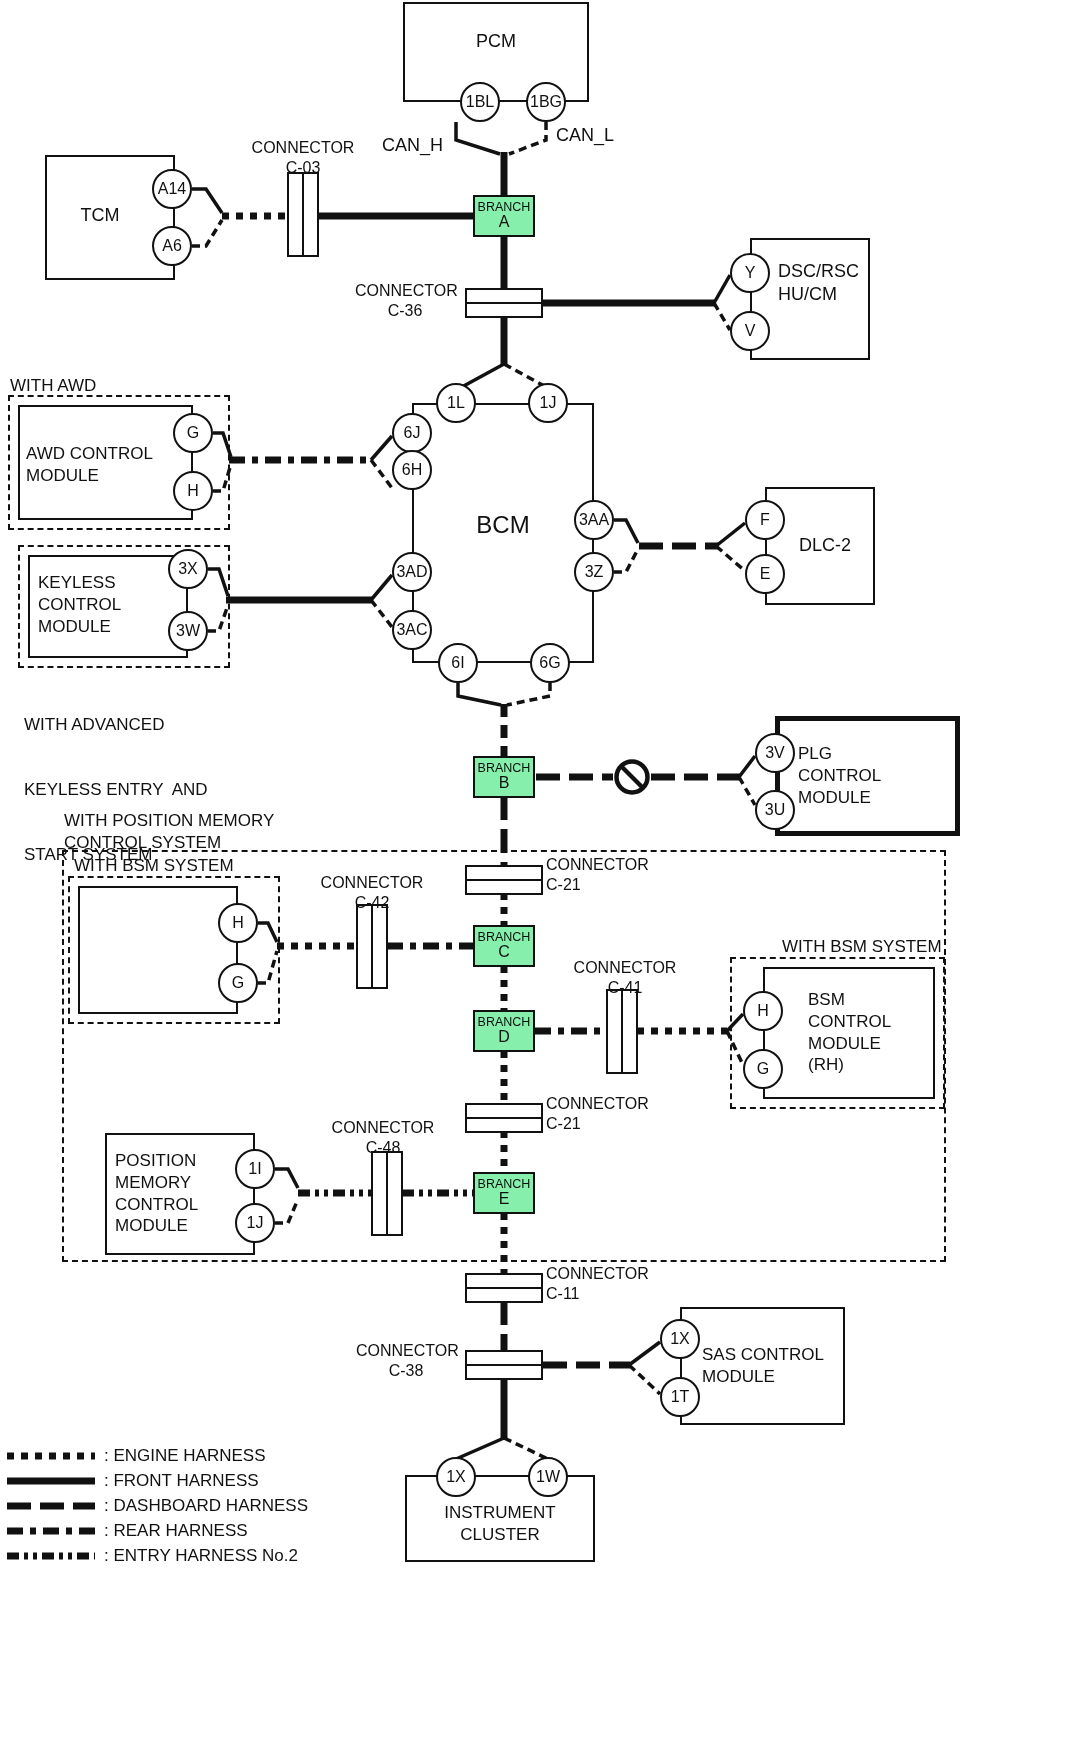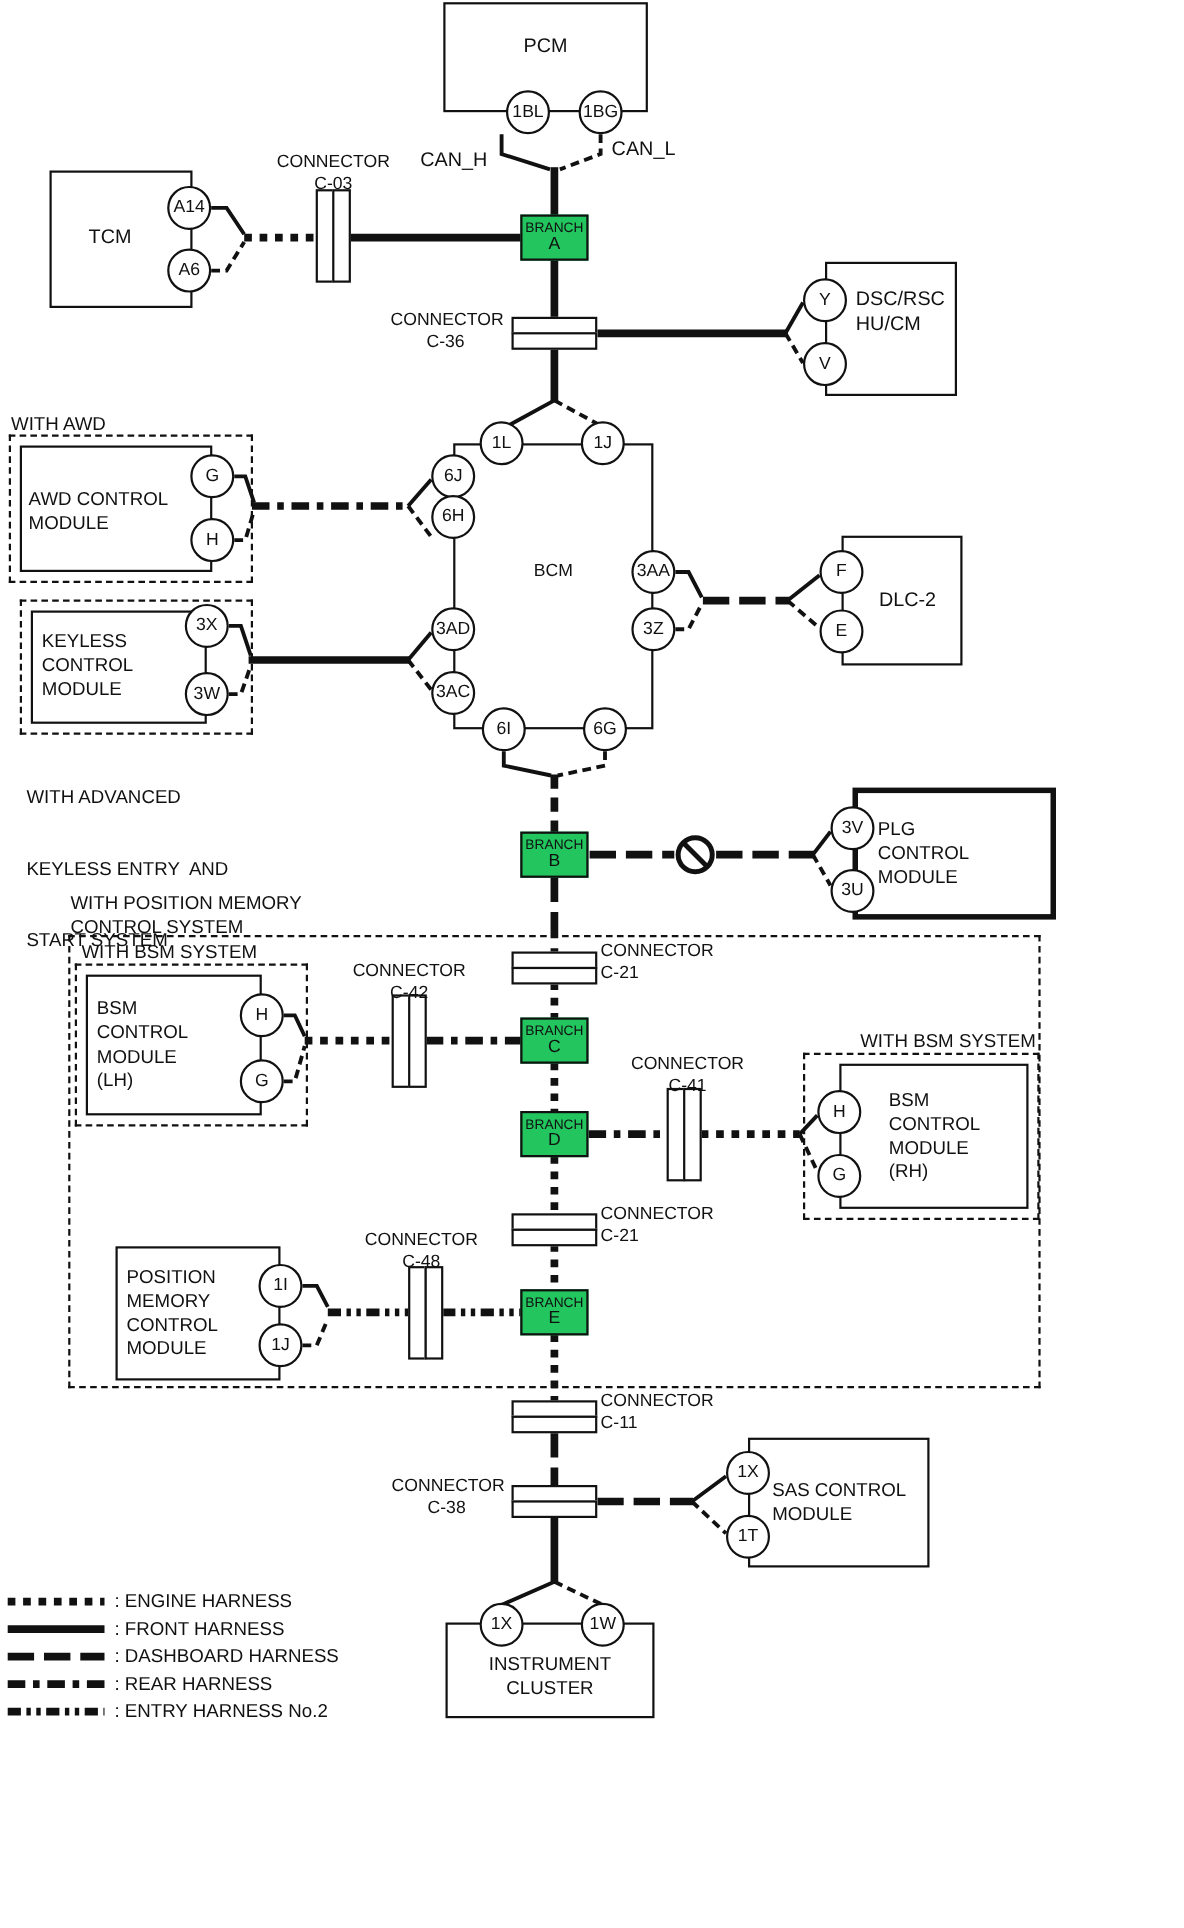--- a/index.html
+++ b/index.html
@@ -14,36 +14,36 @@
   .d-dash{stroke-dasharray:24 9}
   .d-mid{stroke-dasharray:13 8}
   .d-rear{stroke-dasharray:16 7 6 7}
   .d-rear2{stroke-dasharray:12 5 4 5 4 5}
   .d-thin{stroke-dasharray:8 5}
   .box{position:absolute;border:2.5px solid #111;background:#fff}
   .box-dashed{position:absolute;border:2.5px dashed #111;background:transparent}
   .box-thick{position:absolute;border:5px solid #111;background:#fff}
   .pin{position:absolute;width:40px;height:40px;border:2.5px solid #111;border-radius:50%;background:#fff;
        display:flex;align-items:center;justify-content:center;font-size:16px;z-index:5}
-  .branch{position:absolute;width:62px;height:42px;border:2.5px solid #111;background:#22c55e;z-index:4;
+  .branch{position:absolute;width:62px;height:42px;border:2.5px solid #111;background:#86efac;z-index:4;
           display:flex;flex-direction:column;align-items:center;justify-content:center;line-height:1.05}
   .b-word{font-size:12.5px}
   .b-letter{font-size:16px}
   .conn-v{position:absolute;display:flex;z-index:4}
   .conn-v i{width:17px;height:85px;border:2.5px solid #111;background:#fff}
   .conn-v i+i{margin-left:-2.5px}
   .conn-h{position:absolute;z-index:4}
   .conn-h i{display:block;width:78px;height:16px;border:2.5px solid #111;background:#fff}
   .conn-h i+i{margin-top:-2.5px}
   .lbl{position:absolute;font-size:17px;line-height:1.28;z-index:6}
   .lbl span{display:block}
   .c{text-align:center}
   .f16{font-size:16px}
   .f18{font-size:18px}
-  .f20{font-size:16px}
+  .f20{font-size:24px}
   .pre{white-space:pre-wrap}
   .legend{position:absolute;left:5px;top:1443px;z-index:6}
   .lrow{display:flex;align-items:center;height:25px}
   .lrow svg{margin-right:7px}
   .ltext{font-size:17px}
 </style>
 </head>
 <body>
 
 <div class="canvas">
@@ -242,21 +242,20 @@
   <div class="lbl c f18" style="left:45px;top:204px;width:110px">TCM</div>
   <div class="lbl f18" style="left:778px;top:260px;width:90px">
     <span>DSC/RSC</span>
     <span>HU/CM</span>
   </div>
   <div class="lbl" style="left:26px;top:443px;width:130px">AWD CONTROL MODULE</div>
   <div class="lbl c f20" style="left:412px;top:510px;width:182px">BCM</div>
   <div class="lbl c f18" style="left:775px;top:534px;width:100px">DLC-2</div>
   <div class="lbl" style="left:38px;top:572px;width:100px">KEYLESS CONTROL MODULE</div>
   <div class="lbl" style="left:798px;top:743px;width:95px">PLG CONTROL MODULE</div>
-  <div class="lbl" style="left:88px;top:906px;width:90px">BSM CONTROL MODULE (LH)</div>
   <div class="lbl" style="left:115px;top:1150px;width:100px">POSITION MEMORY CONTROL MODULE</div>
   <div class="lbl" style="left:808px;top:989px;width:90px">BSM CONTROL MODULE (RH)</div>
   <div class="lbl" style="left:702px;top:1344px;width:135px">SAS CONTROL MODULE</div>
   <div class="lbl c" style="left:405px;top:1502px;width:190px">INSTRUMENT CLUSTER</div>
 
   <div class="lbl f18" style="left:382px;top:134px;width:72px">CAN_H</div>
   <div class="lbl f18" style="left:556px;top:124px;width:72px">CAN_L</div>
   <div class="lbl" style="left:10px;top:375px;width:130px">WITH AWD</div>
   <div class="lbl pre" style="left:24px;top:670px;width:215px">
     <span>WITH ADVANCED</span>

